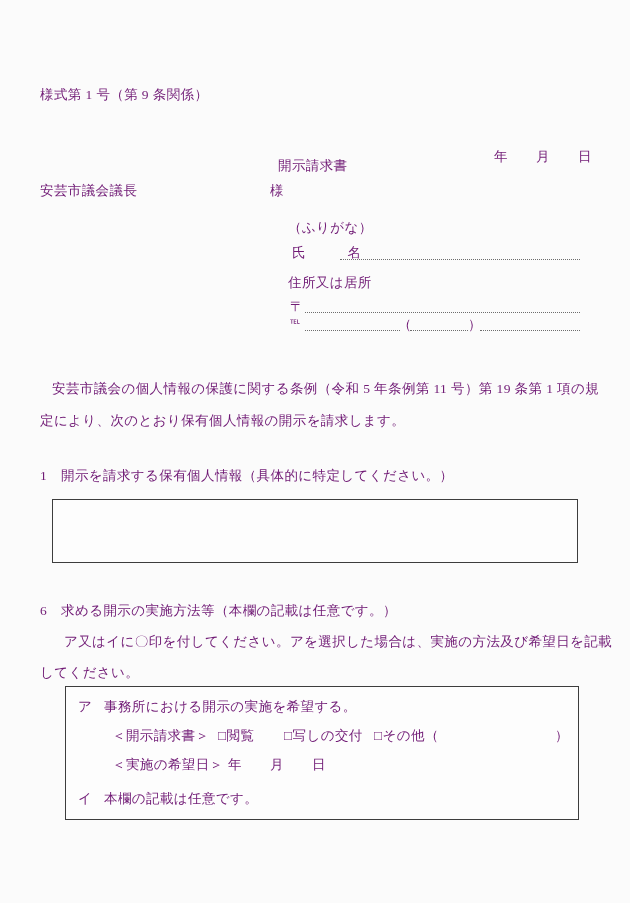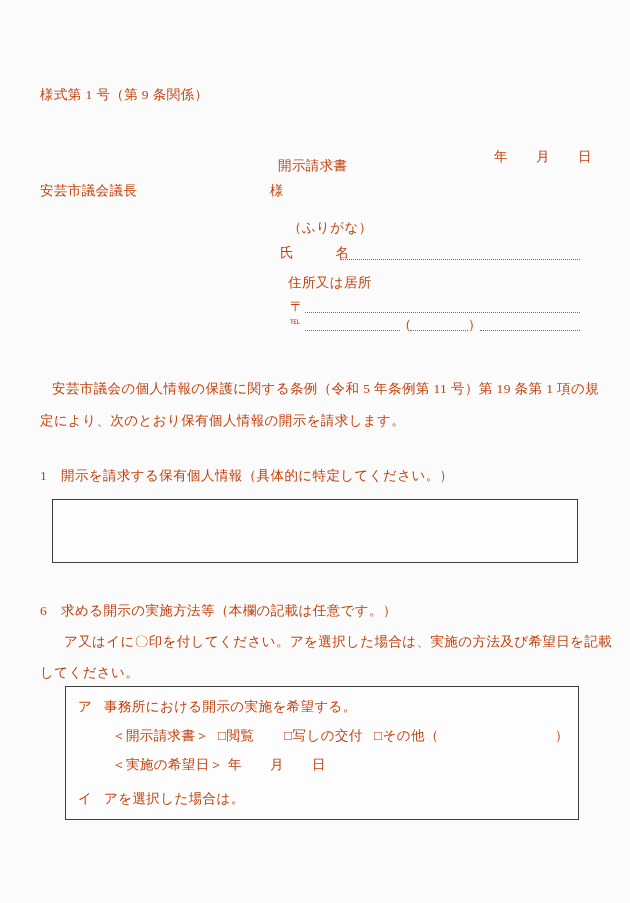--- a/index.html
+++ b/index.html
@@ -6,41 +6,41 @@
     margin: 0;
     padding: 0;
     background: #ffffff;
   }
   .page {
     position: relative;
     width: 630px;
     height: 903px;
     background: #fbfbfb;
     font-family: "Liberation Serif", "DejaVu Serif", serif;
-    color: #c2410c;
+    color: #701a75;
     overflow: hidden;
   }
   .t {
     position: absolute;
     white-space: pre;
     font-size: 13.5px;
     line-height: 1;
     letter-spacing: 0.4px;
   }
 
   
   #form-number     { left: 40px;  top: 88px; }
   #doc-title       { left: 278px; top: 119px; margin-top: 40px; }
   #date-line       { left: 494px; top: 150px; letter-spacing: 0.5px; }
   #addressee       { left: 40px;  top: 184px; }
   #addressee-hon   { left: 270px; top: 184px; }
 
   
   #furigana-label  { left: 288px; top: 221px; }
-  #name-label      { left: 280px; top: 246px; }
+  #name-label      { left: 292px; top: 246px; }
   #address-label   { left: 288px; top: 276px; }
   #postal-mark     { left: 290px; top: 300px; }
   #tel-mark        { left: 290px; top: 318px; font-size: 12px; }
   #tel-paren-open  { left: 398px; top: 318px; }
   #tel-paren-close { left: 468px; top: 318px; }
 
   .dotline {
     position: absolute;
     border-bottom: 1px dotted #6d6d6d;
     height: 0;
@@ -139,15 +139,15 @@
   <div class="t" id="method-label">＜開示請求書＞</div>
   <div class="t" id="method-opt-1">□閲覧</div>
   <div class="t" id="method-opt-2">□写しの交付</div>
   <div class="t" id="method-opt-3">□その他（</div>
   <div class="t" id="method-other-close">）</div>
 
   <div class="t" id="date-label">＜実施の希望日＞</div>
   <div class="t" id="date-fields">年　　月　　日</div>
 
   <div class="t" id="option-b-label">イ</div>
-  <div class="t" id="option-b-text">アを選択した場合は。</div>
+  <div class="t" id="option-b-text">本欄の記載は任意です。</div>
 
 </div>
 
 </body></html>

